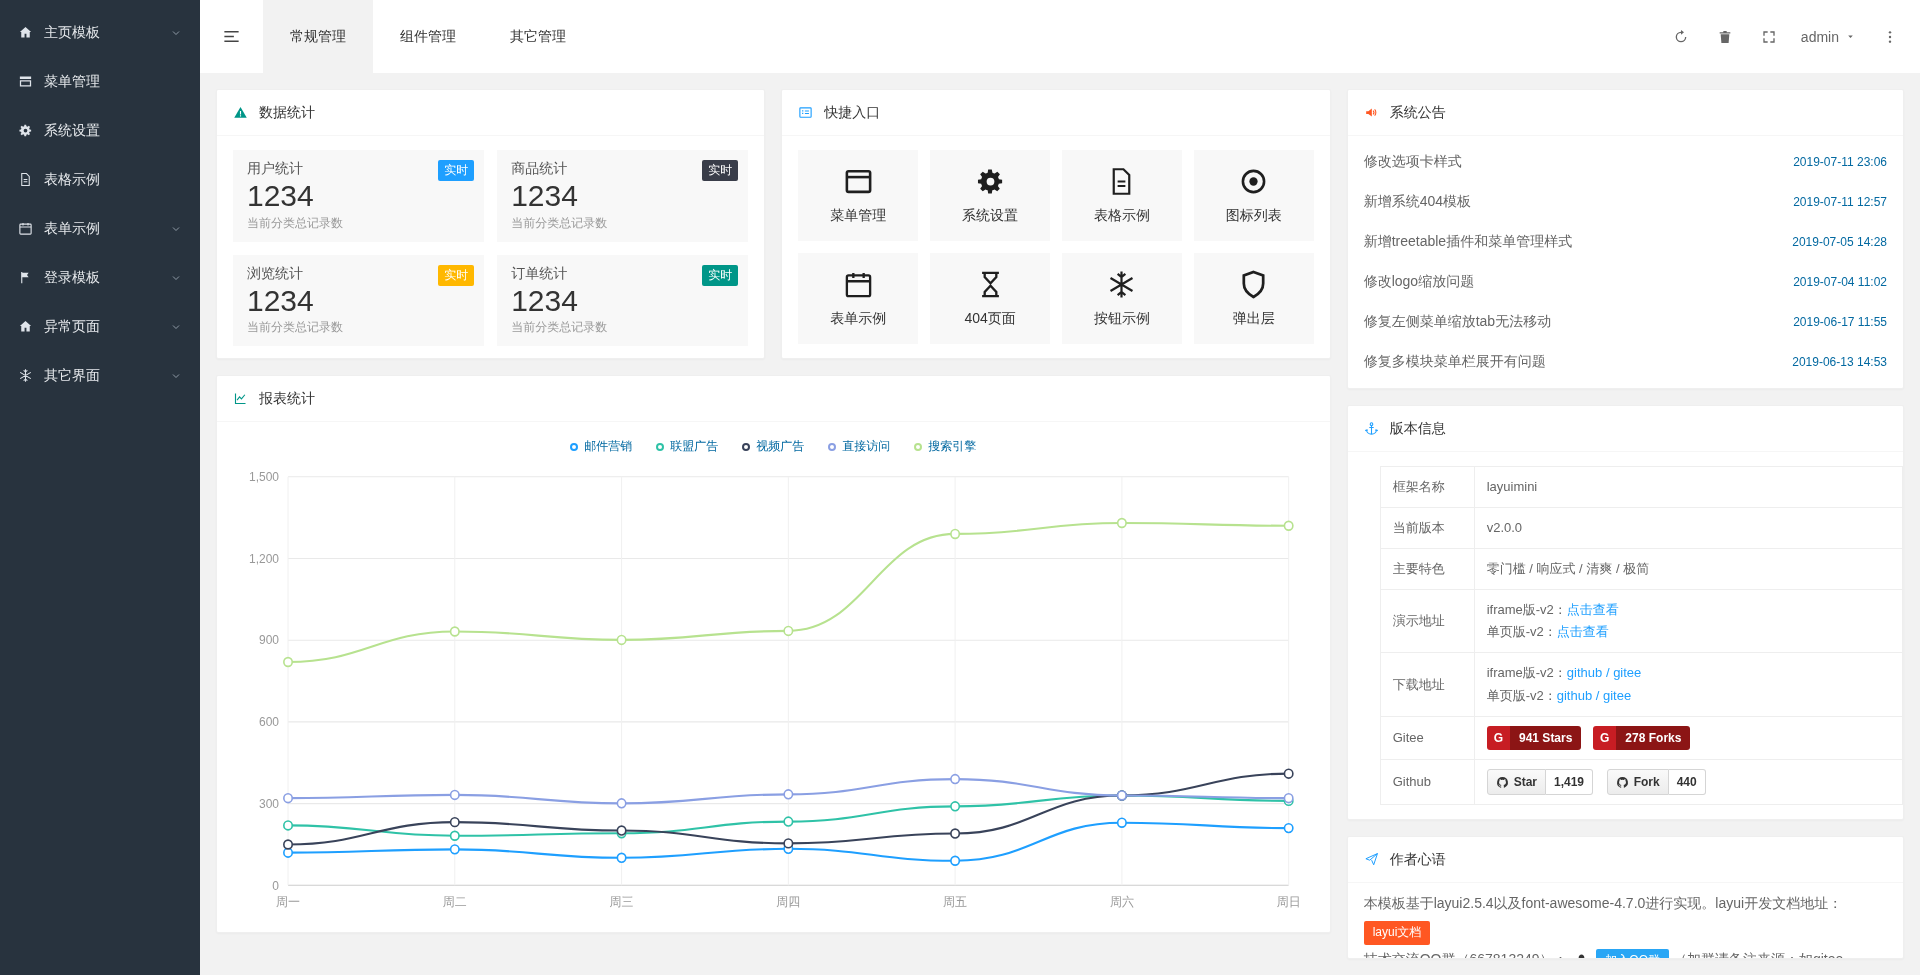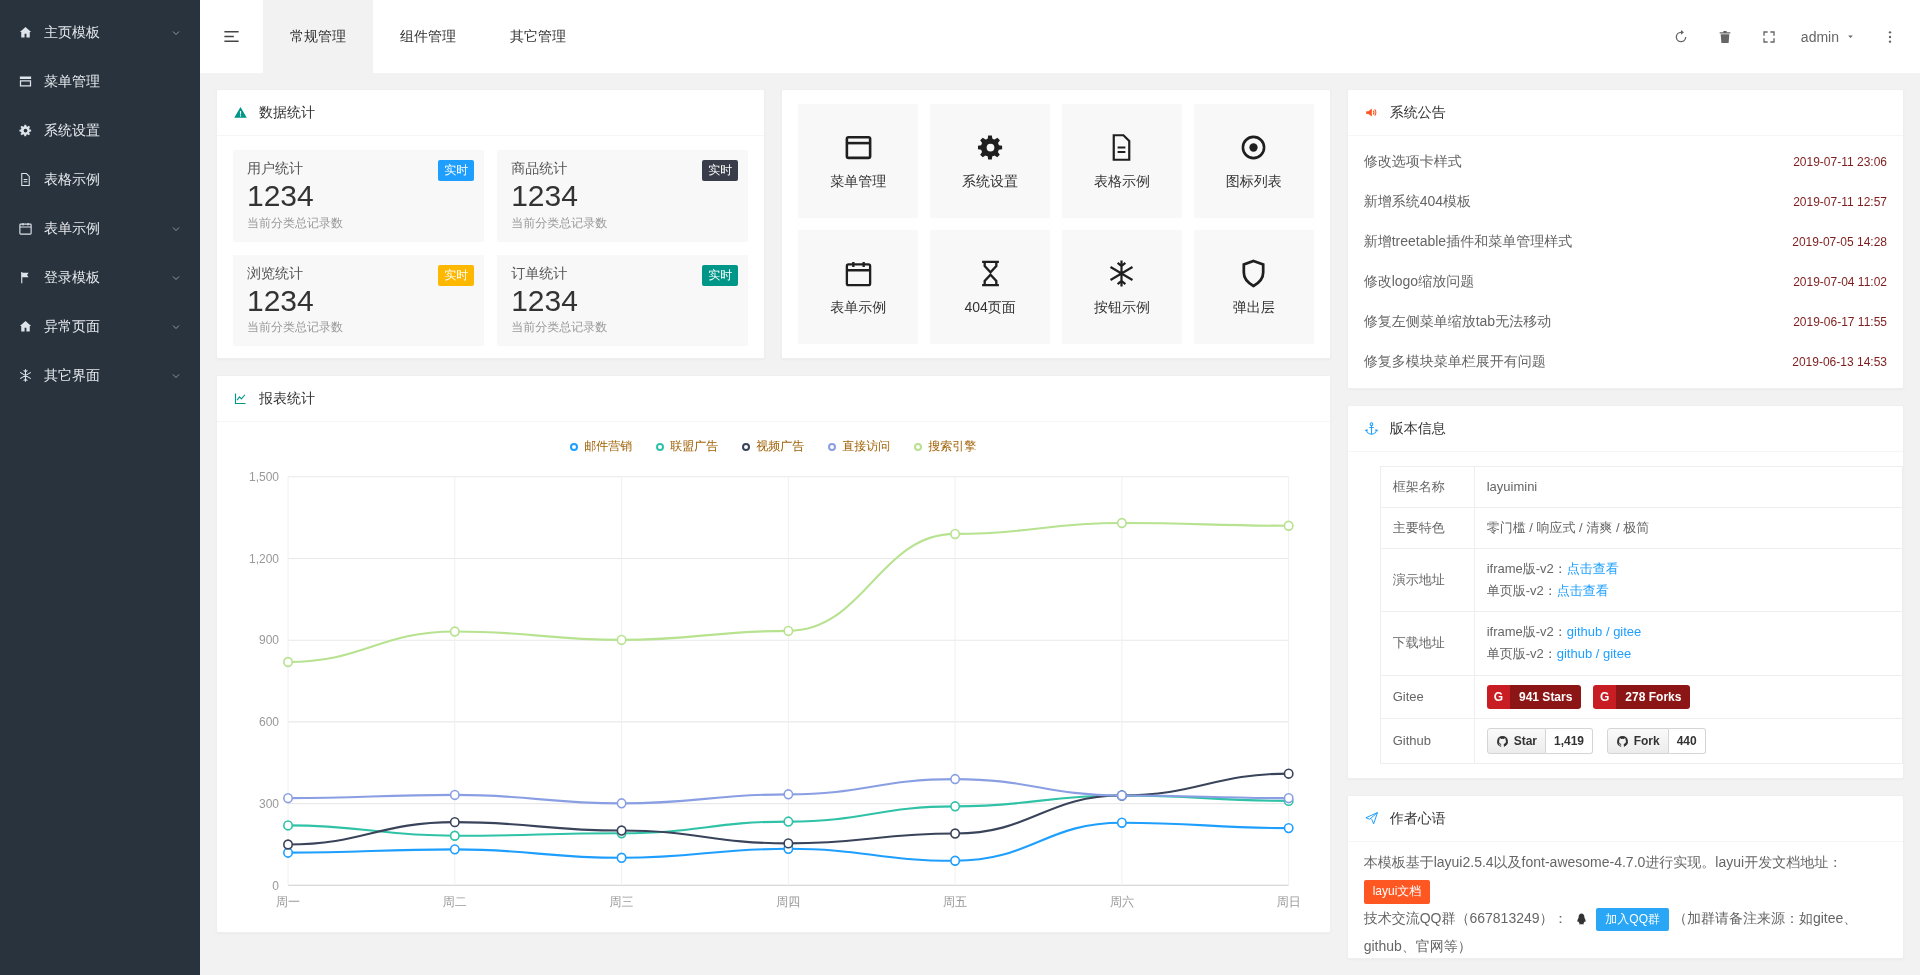--- a/index.html
+++ b/index.html
@@ -61,27 +61,27 @@
   
   .quick-grid { flex:1; display:grid; grid-template-columns:repeat(4,1fr); grid-template-rows:1fr 1fr; gap:12px; }
   .quick-item { background:#f8f8f8; display:flex; flex-direction:column; align-items:center; justify-content:center; gap:10px; cursor:pointer; }
   .qi-icon { font-size:31px; color:#1f1f1f; }
   .qi-label { font-size:14px; color:#333; }
 
   
   .notice-list { padding:6px 16px; }
   .notice-item { display:flex; justify-content:space-between; align-items:center; padding:11px 0; cursor:pointer; }
   .ni-text { font-size:14px; color:#666; }
-  .ni-date { font-size:12px; color:#7f1d1d; white-space:nowrap; margin-left:12px; }
+  .ni-date { font-size:12px; color:#0369a1; white-space:nowrap; margin-left:12px; }
 
   
   .report { height:558px; min-height:558px; display:flex; flex-direction:column; }
   .report-body { flex:1; display:flex; flex-direction:column; padding:8px 16px 10px; min-height:0; }
   .legend { display:flex; justify-content:center; gap:24px; padding:8px 0 6px; }
-  .legend-item { display:flex; align-items:center; gap:6px; font-size:12px; color:#a16207; cursor:pointer; }
+  .legend-item { display:flex; align-items:center; gap:6px; font-size:12px; color:#0369a1; cursor:pointer; }
   .legend-marker { width:8px; height:8px; border:2px solid #ccc; border-radius:50%; background:#fff; }
   #chart { flex:1; min-height:0; }
   #chart text { font-family:"Liberation Sans","DejaVu Sans",sans-serif; }
 
   
   .vtable { width:100%; border-collapse:collapse; font-size:13px; color:#666;margin-left:16px; }
   .vtable td { border:1px solid #eee; padding:9px 12px; vertical-align:middle; line-height:1.7; }
   .vtable .vl { width:94px; }
   .lnk { color:#1E9FFF; text-decoration:none; cursor:pointer; }
   .badge-g { display:inline-flex; align-items:stretch; border-radius:3px; overflow:hidden; font-size:12px; color:#fff; cursor:pointer; margin-right:8px; vertical-align:middle; }
@@ -315,20 +315,29 @@
                 <div class="stat-card">
                   <div class="sc-title">订单统计</div>
                   <div class="sc-value">1234</div>
                   <div class="sc-desc">当前分类总记录数</div>
                   <span class="sc-badge" style="background: rgb(0, 150, 136);">实时</span>
                 </div>
               </div>
           </section>
 
           <section class="panel">
+            <div class="panel-header">
+              <span class="ph-icon icon ic-blue">
+                  <svg viewBox="0 0 24 24" fill="currentColor">
+                    <rect x="3" y="4.5" width="18" height="15" rx="1" fill="none" stroke="currentColor" stroke-width="1.8"></rect>
+                    <path d="M6.5 8.5h2v2h-2Zm4.5.3h6.5v1.5H11ZM6.5 12.5h2v2h-2Zm4.5.3h6.5v1.5H11Z"></path>
+                  </svg>
+                </span>
+              <span>快捷入口</span>
+            </div>
             <div class="panel-body quick-grid">
 
                 <div class="quick-item">
                   <span class="qi-icon icon">
                     <svg viewBox="0 0 24 24" fill="currentColor">
                       <rect x="3" y="4" width="18" height="16" rx="1.3" fill="none" stroke="currentColor" stroke-width="2"></rect>
                       <path d="M3 8.6h18" stroke="currentColor" stroke-width="2" fill="none"></path>
                     </svg>
                   </span>
                   <span class="qi-label">菜单管理</span>
@@ -572,20 +581,24 @@
             <span>版本信息</span>
           </div>
           <div class="panel-body">
             <table class="vtable">
               <tbody>
                   <tr>
                 <td class="vl">框架名称</td>
                 <td>layuimini</td>
               </tr>
               <tr>
+                <td class="vl">当前版本</td>
+                <td>v2.0.0</td>
+              </tr>
+              <tr>
                 <td class="vl">主要特色</td>
                 <td>零门槛 / 响应式 / 清爽 / 极简</td>
               </tr>
               <tr>
                 <td class="vl">演示地址</td>
                 <td>
                   <div><span>iframe版-v2：</span><a class="lnk">点击查看</a></div>
                   <div><span>单页版-v2：</span><a class="lnk">点击查看</a></div>
                 </td>
               </tr>

